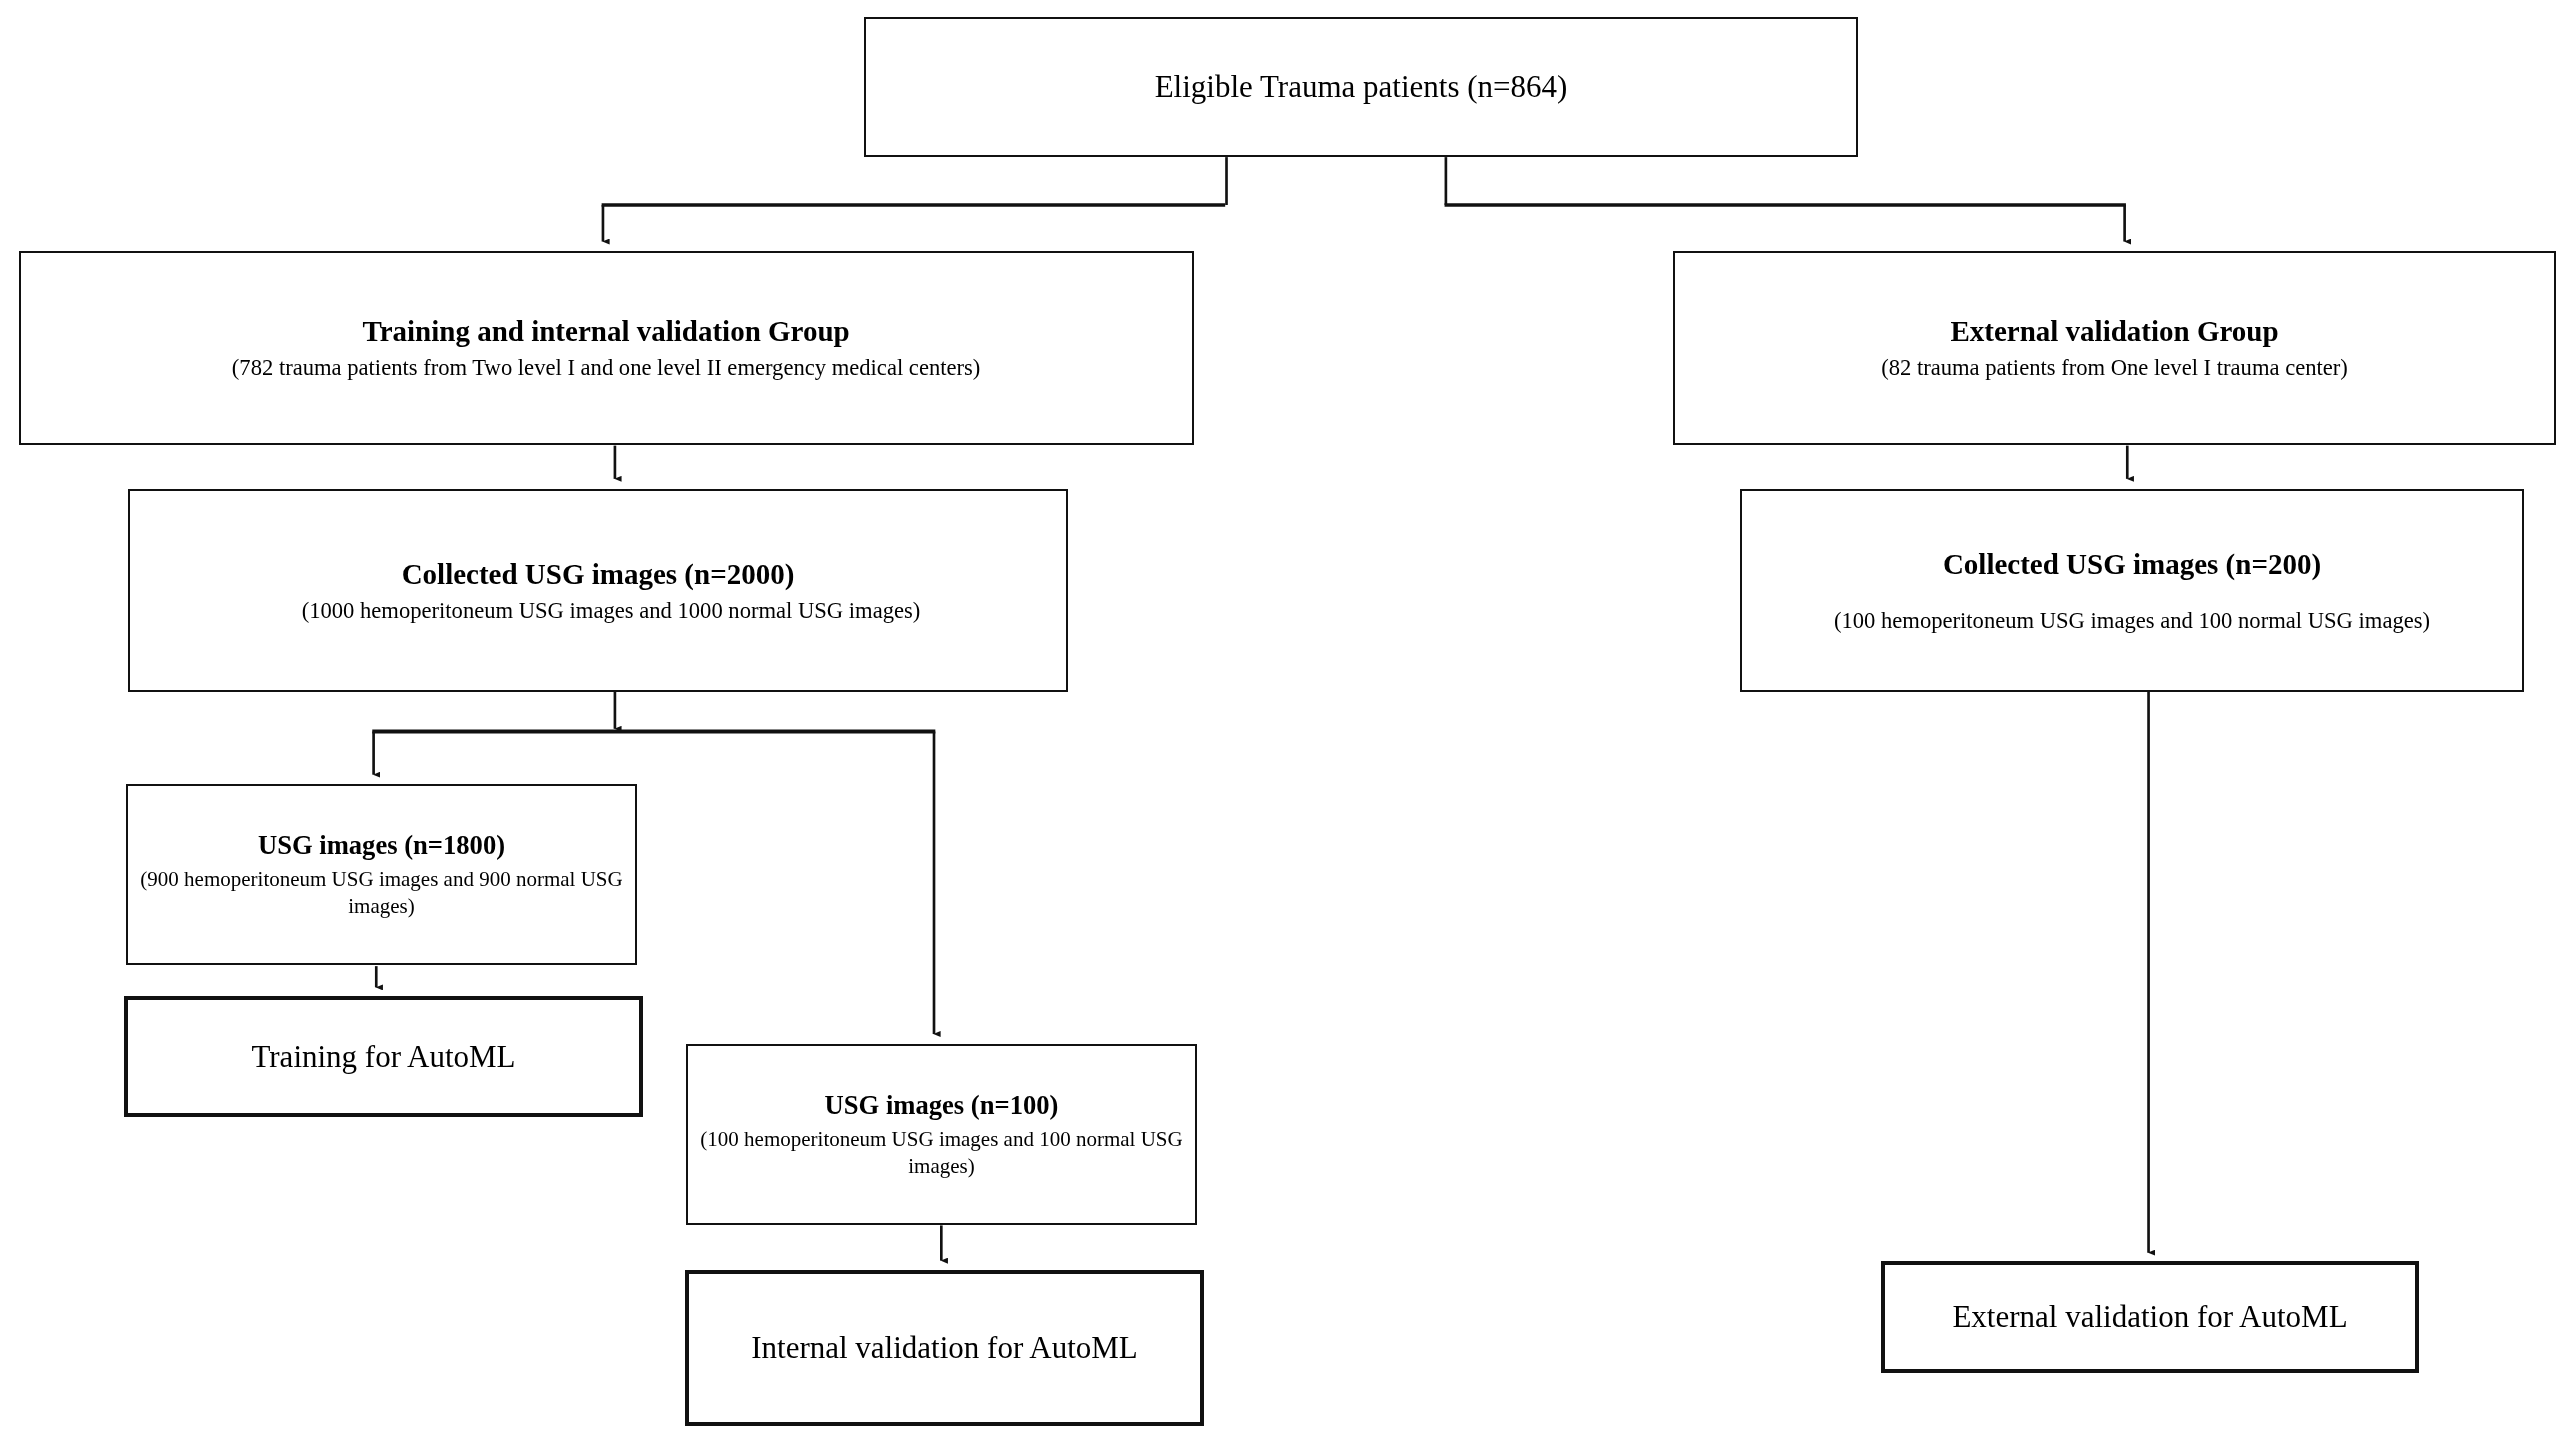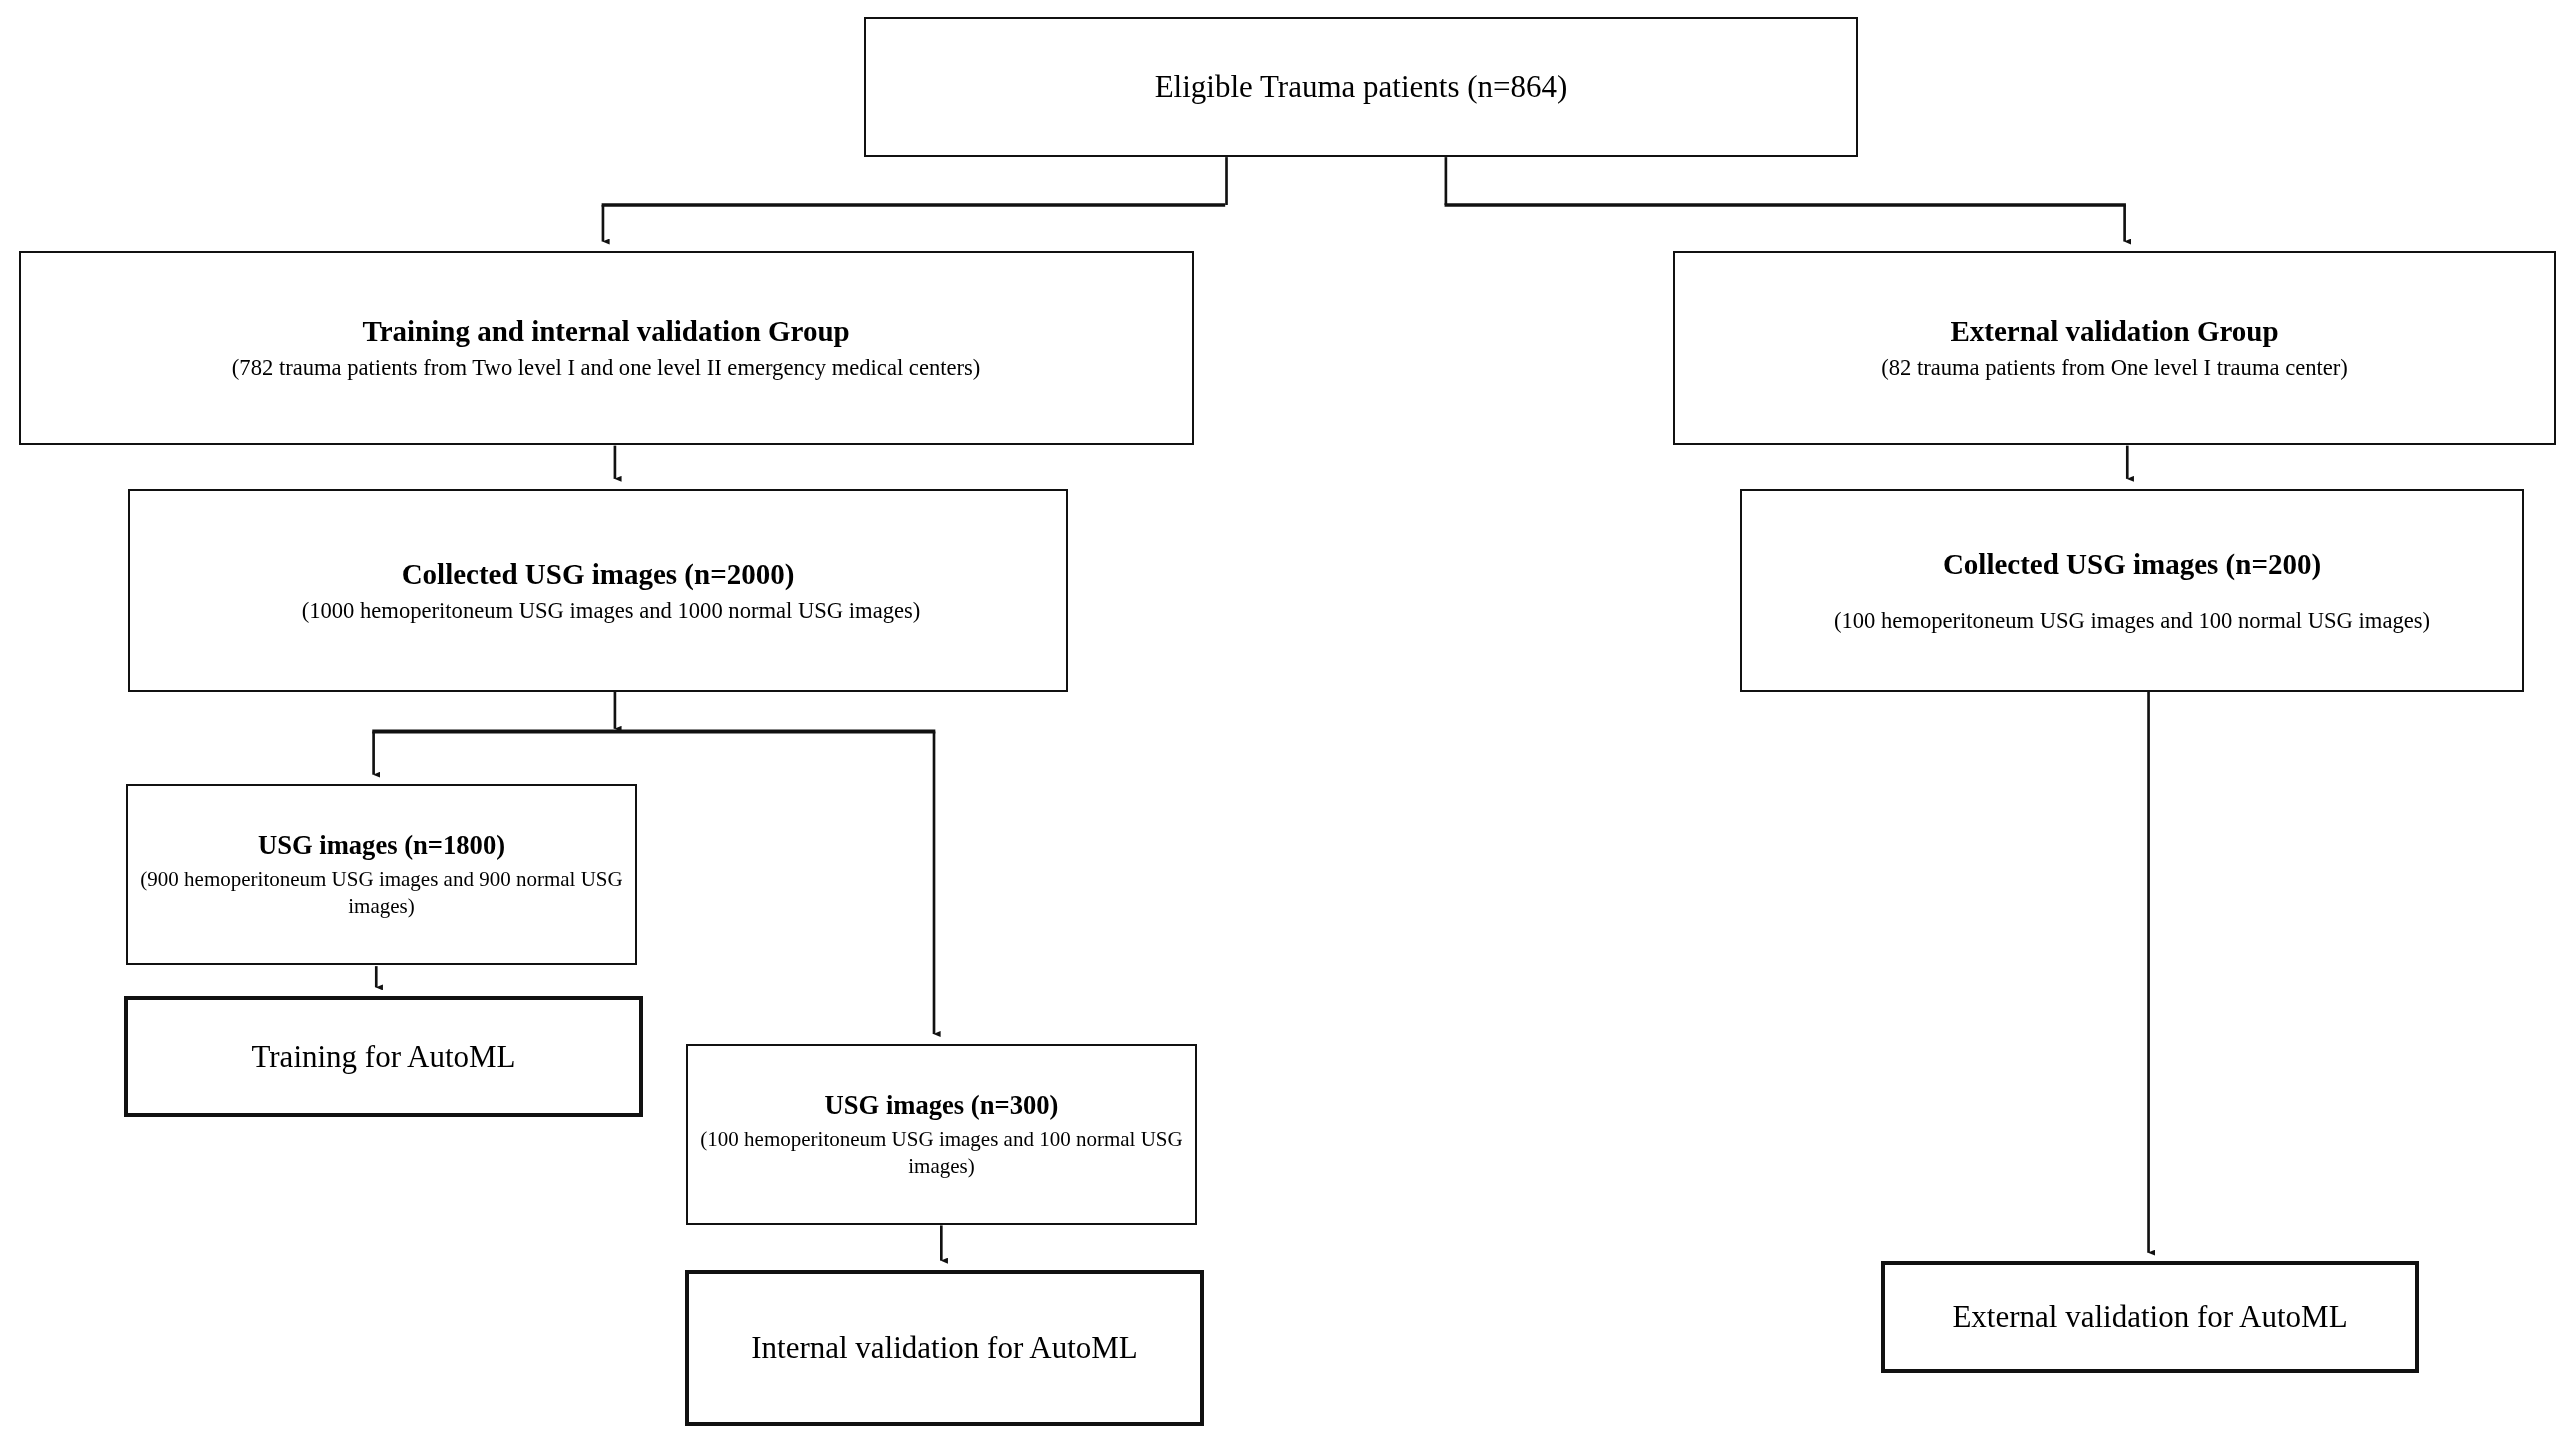--- a/index.html
+++ b/index.html
@@ -169,21 +169,21 @@
   <div class="node" id="node-usg1800">
     <p class="title">USG images (n=1800)</p>
     <p class="sub">(900 hemoperitoneum USG images and 900 normal USG images)</p>
   </div>
 
   <div class="node thick" id="node-training">
     <p class="plain">Training for AutoML</p>
   </div>
 
   <div class="node" id="node-usg200">
-    <p class="title">USG images (n=300)</p>
+    <p class="title">USG images (n=100)</p>
     <p class="sub">(100 hemoperitoneum USG images and 100 normal USG images)</p>
   </div>
 
   <div class="node thick" id="node-internal">
     <p class="plain">Internal validation for AutoML</p>
   </div>
 
   <div class="node thick" id="node-external">
     <p class="plain">External validation for AutoML</p>
   </div>

